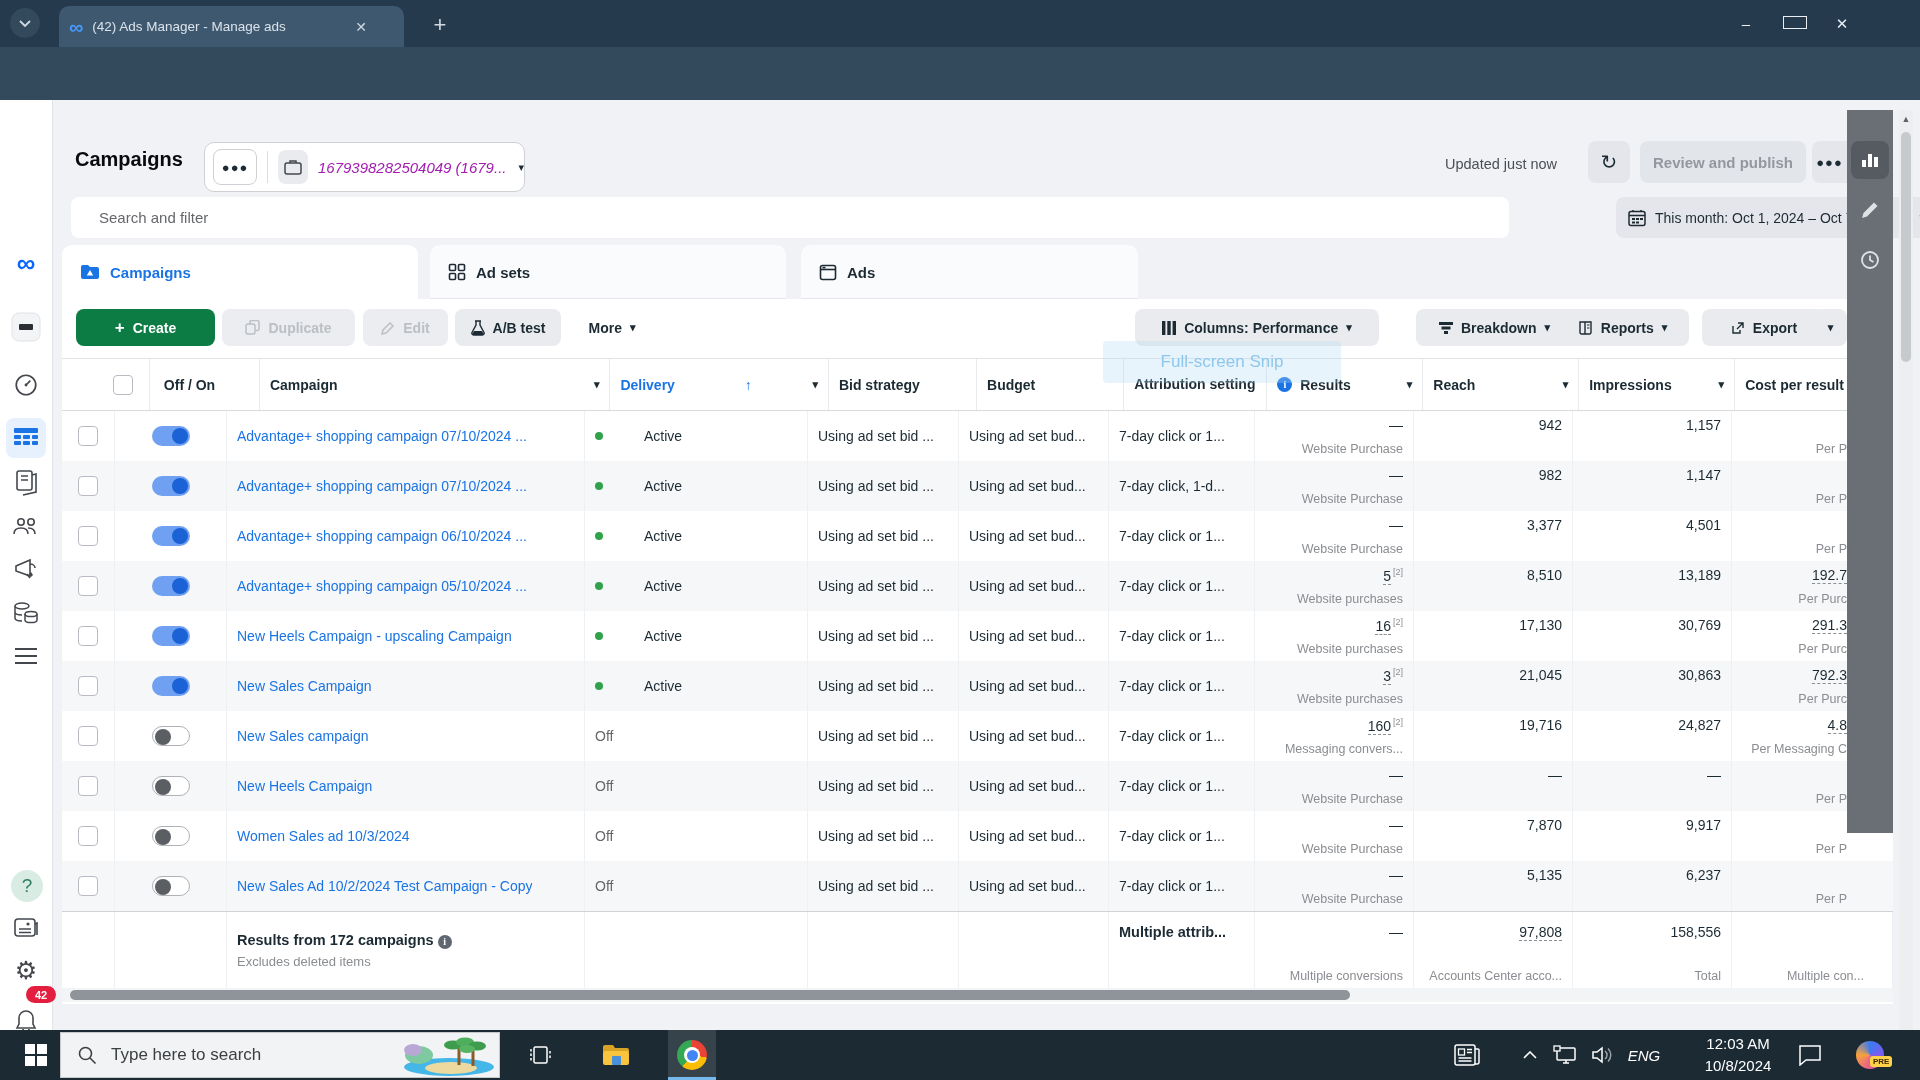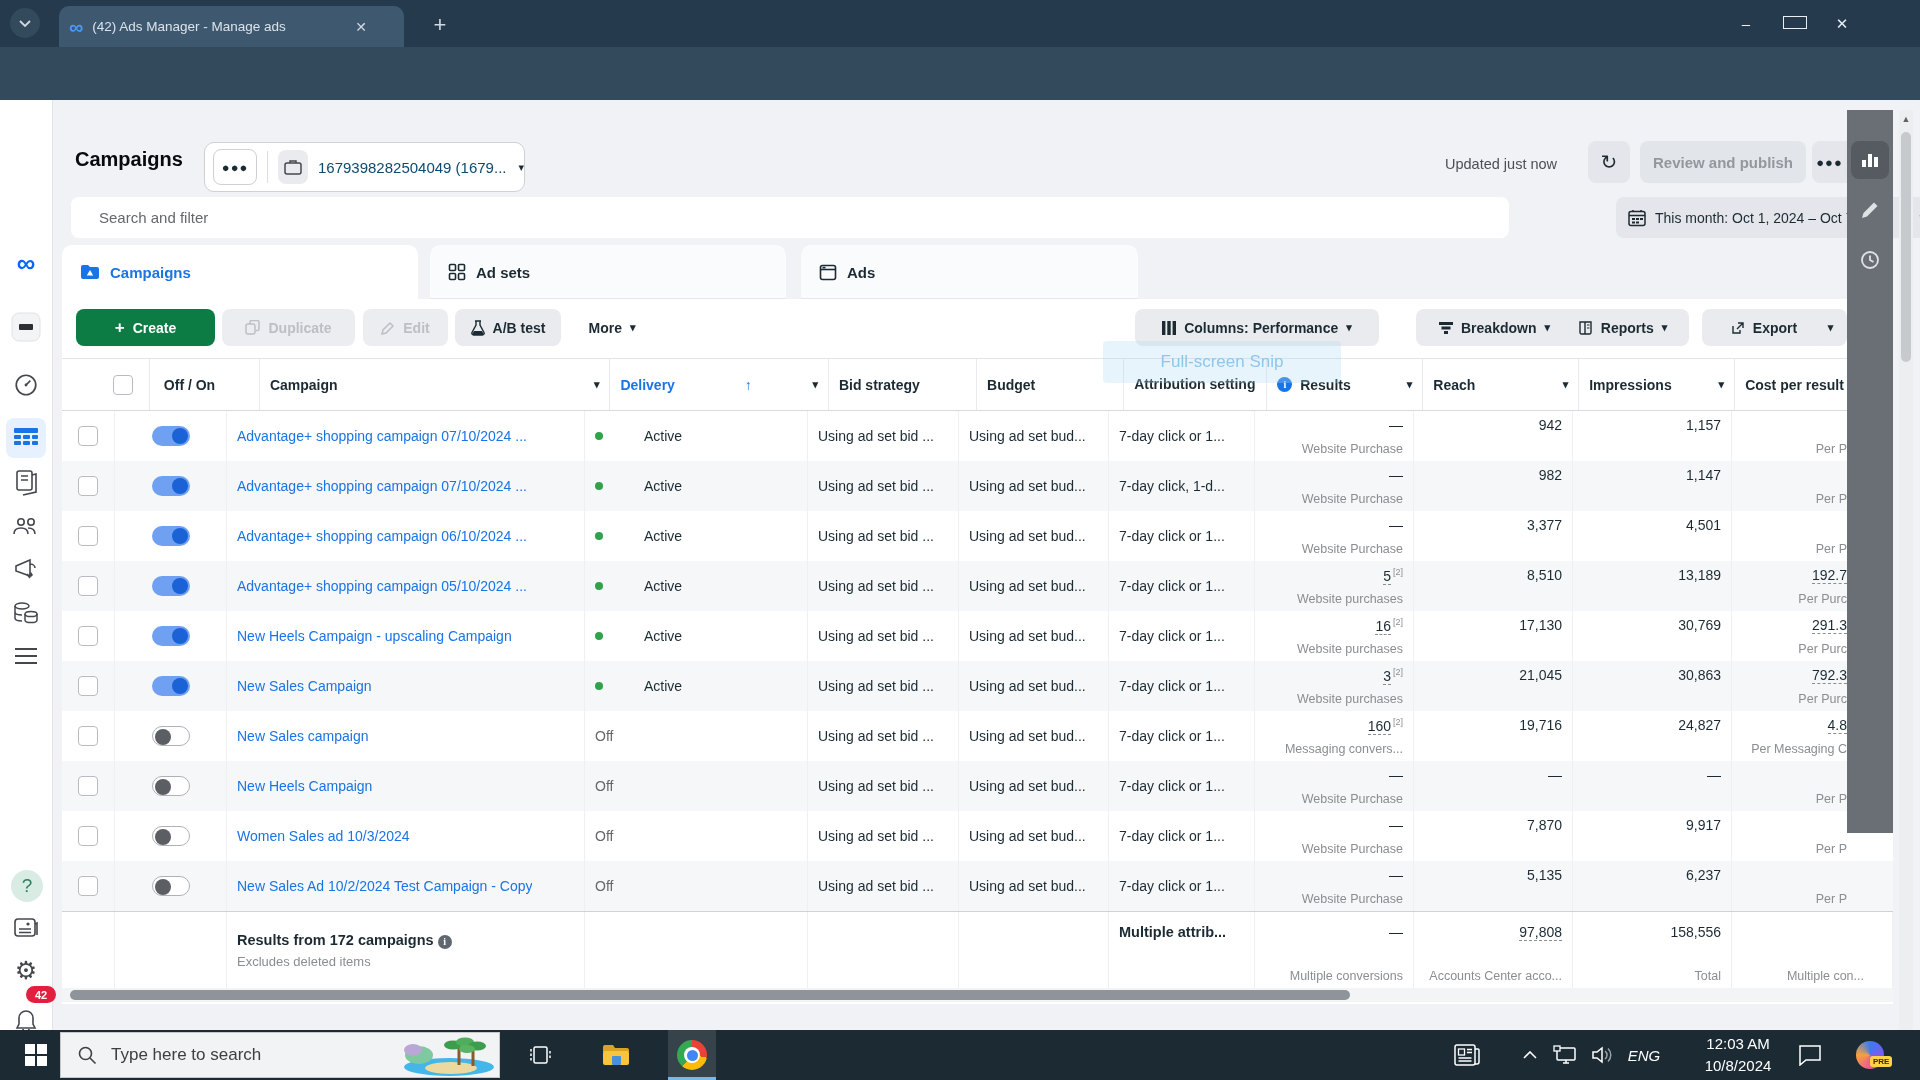--- a/index.html
+++ b/index.html
@@ -43,21 +43,21 @@
   .badge42{position:absolute;left:26px;top:886px;min-width:24px;height:17px;border-radius:9px;background:#e41e3f;
     color:#fff;font-size:11px;font-weight:bold;display:flex;align-items:center;justify-content:center;padding:0 3px;z-index:2;}
 
   .amtitle{position:absolute;left:75px;top:148px;font-size:20px;font-weight:bold;color:#080a0c;}
   .acctpill{position:absolute;left:204px;top:142px;width:321px;height:50px;background:#fff;border:1px solid #ced0d4;
     border-radius:10px;box-sizing:border-box;display:flex;align-items:center;}
   .dots-chip{width:48px;height:34px;border:1px solid #ced0d4;border-radius:8px;margin-left:8px;
     display:flex;align-items:center;justify-content:center;color:#1c2b33;font-size:13px;letter-spacing:1px;}
   .vdiv{width:1px;height:32px;background:#dadde1;margin:0 10px;}
   .bizchip{width:34px;height:34px;background:#e9ebee;border-radius:8px;display:flex;align-items:center;justify-content:center;}
-  .acctnum{font-size:15px;color:#0c4a6e;margin-left:10px;white-space:nowrap;}
+  .acctnum{font-size:15px;color:#a21caf;margin-left:10px;white-space:nowrap;font-style:italic;}
   .caret{font-size:11px;color:#1c2b33;}
   .acctpill .caret{margin-left:12px;}
   .updated{position:absolute;left:1445px;top:156px;font-size:14.5px;color:#4b4f54;}
   .refbtn{position:absolute;left:1588px;top:141px;width:42px;height:42px;background:#e4e6eb;border-radius:8px;
     display:flex;align-items:center;justify-content:center;color:#1c2b33;font-size:20px;}
   .revbtn{position:absolute;left:1640px;top:141px;width:166px;height:42px;background:#e2e5e9;border-radius:8px;
     display:flex;align-items:center;justify-content:center;color:#94989e;font-size:15px;font-weight:bold;}
   .morehdr{position:absolute;left:1812px;top:141px;width:35px;height:42px;background:#e4e6eb;border-radius:8px 0 0 8px;
     display:flex;align-items:center;justify-content:center;color:#1c2b33;font-size:13px;letter-spacing:1px;}
 

